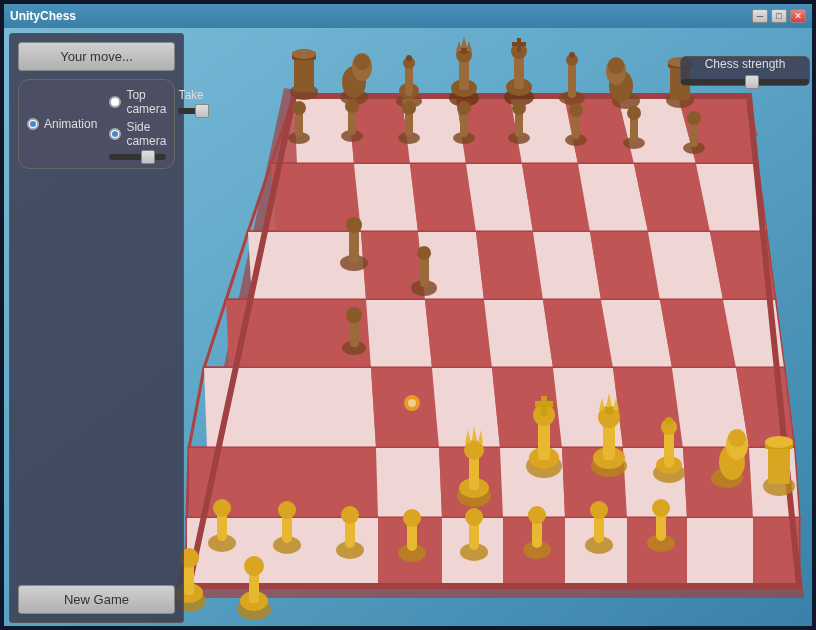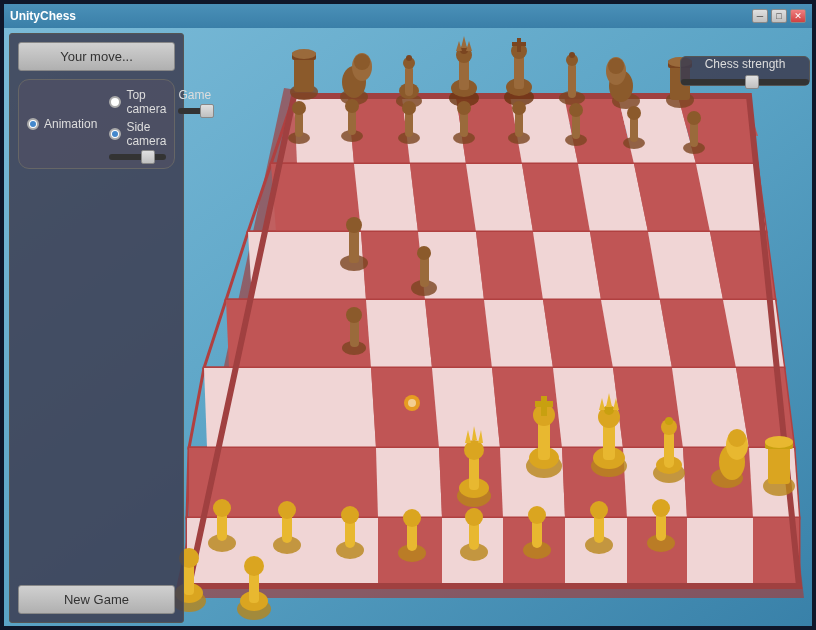--- a/index.html
+++ b/index.html
@@ -639,21 +639,21 @@
           </div>
 
           <div class="slider-track">
             <div class="slider-thumb" style="left: 55%;"></div>
           </div>
         </div>
 
         <div class="divider"></div>
 
         <div id="slider-section">
-          <span id="lamps-label">Game</span>
+          <span id="lamps-label">Take</span>
           <div class="slider-track">
             <div class="slider-thumb" style="left: 65%;"></div>
           </div>
         </div>
       </div>
 
       <div id="action-buttons">
         <button class="action-btn">New Game</button>
       </div>
 

